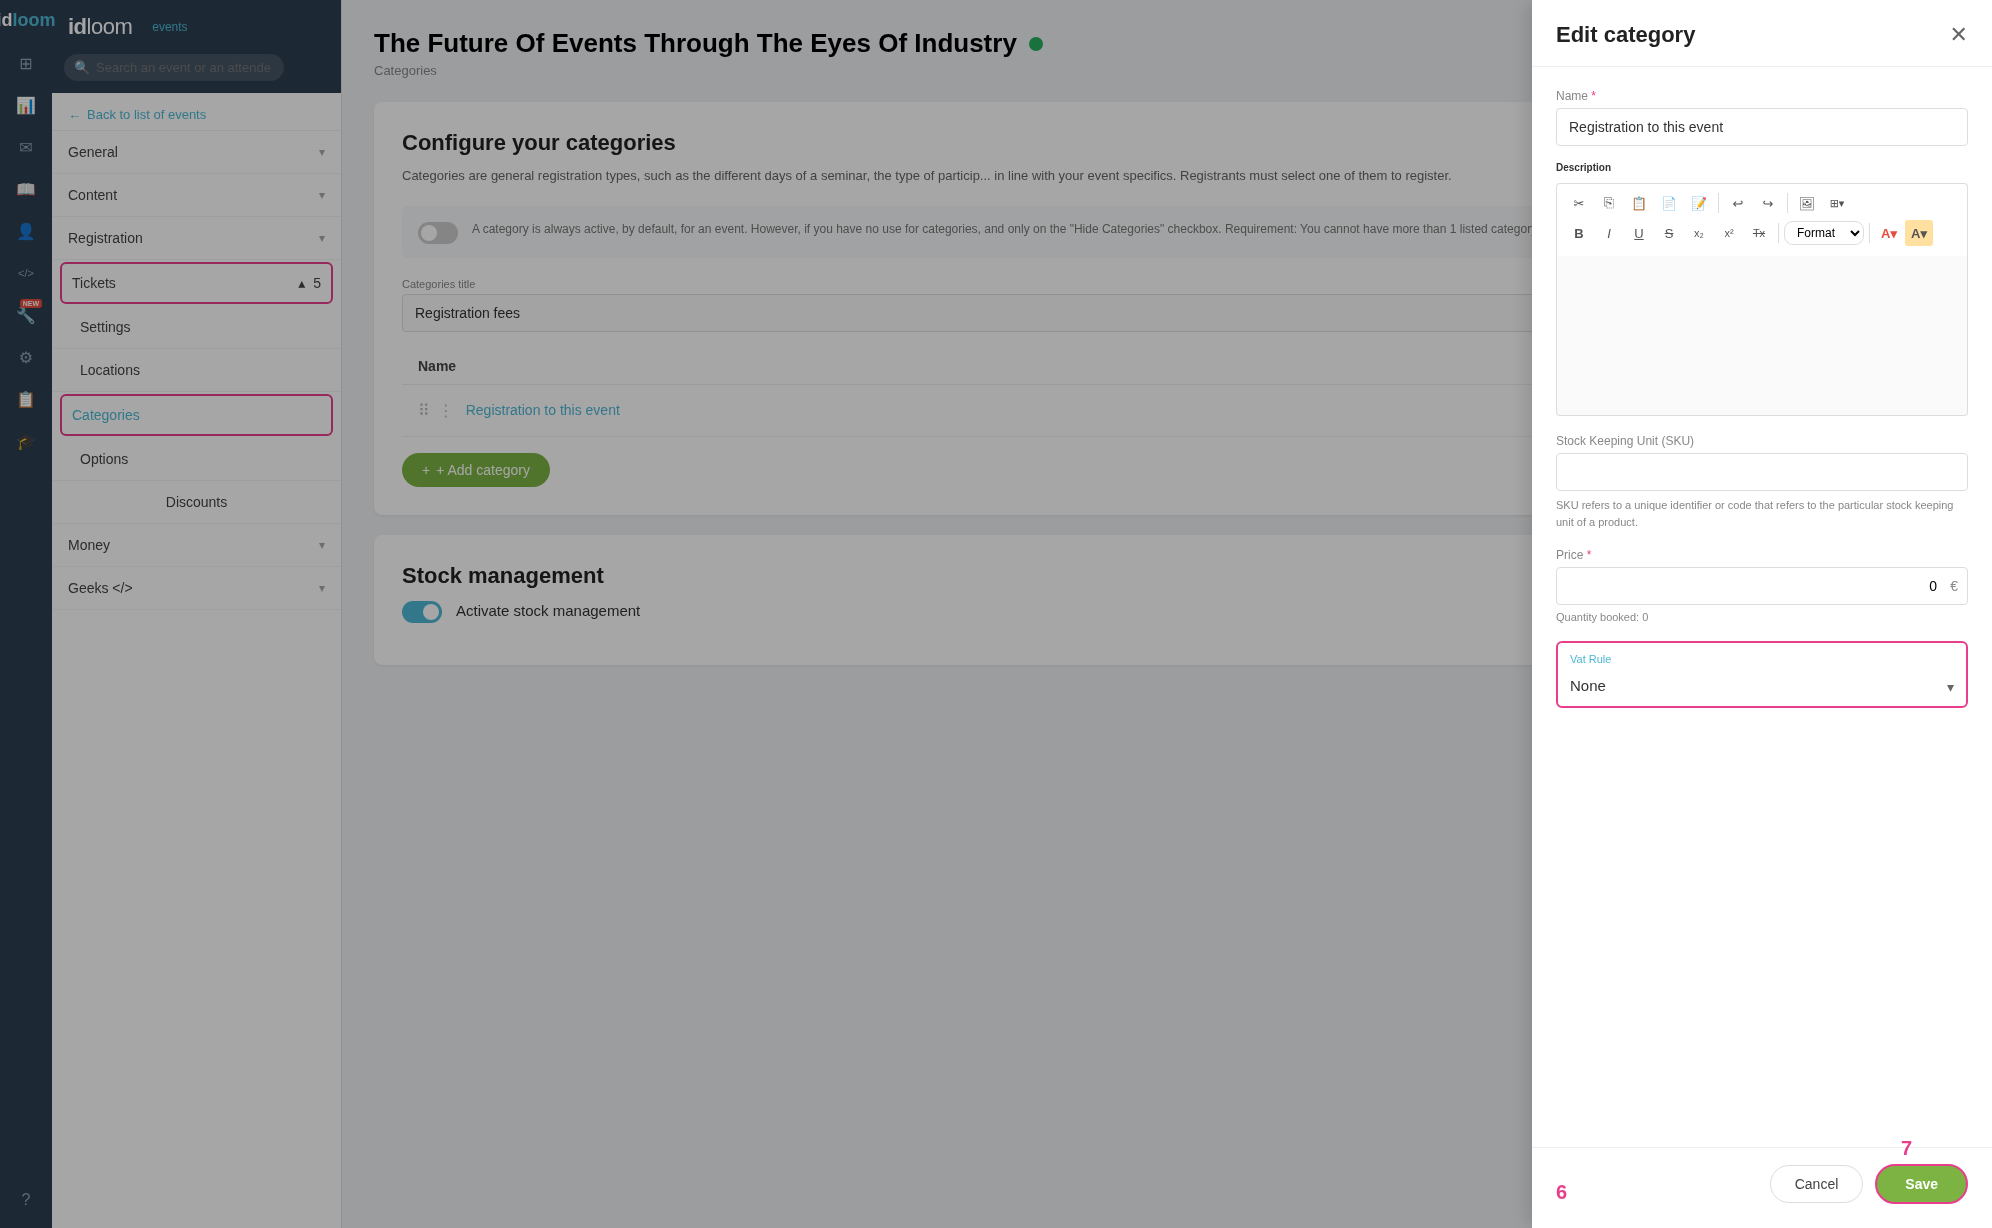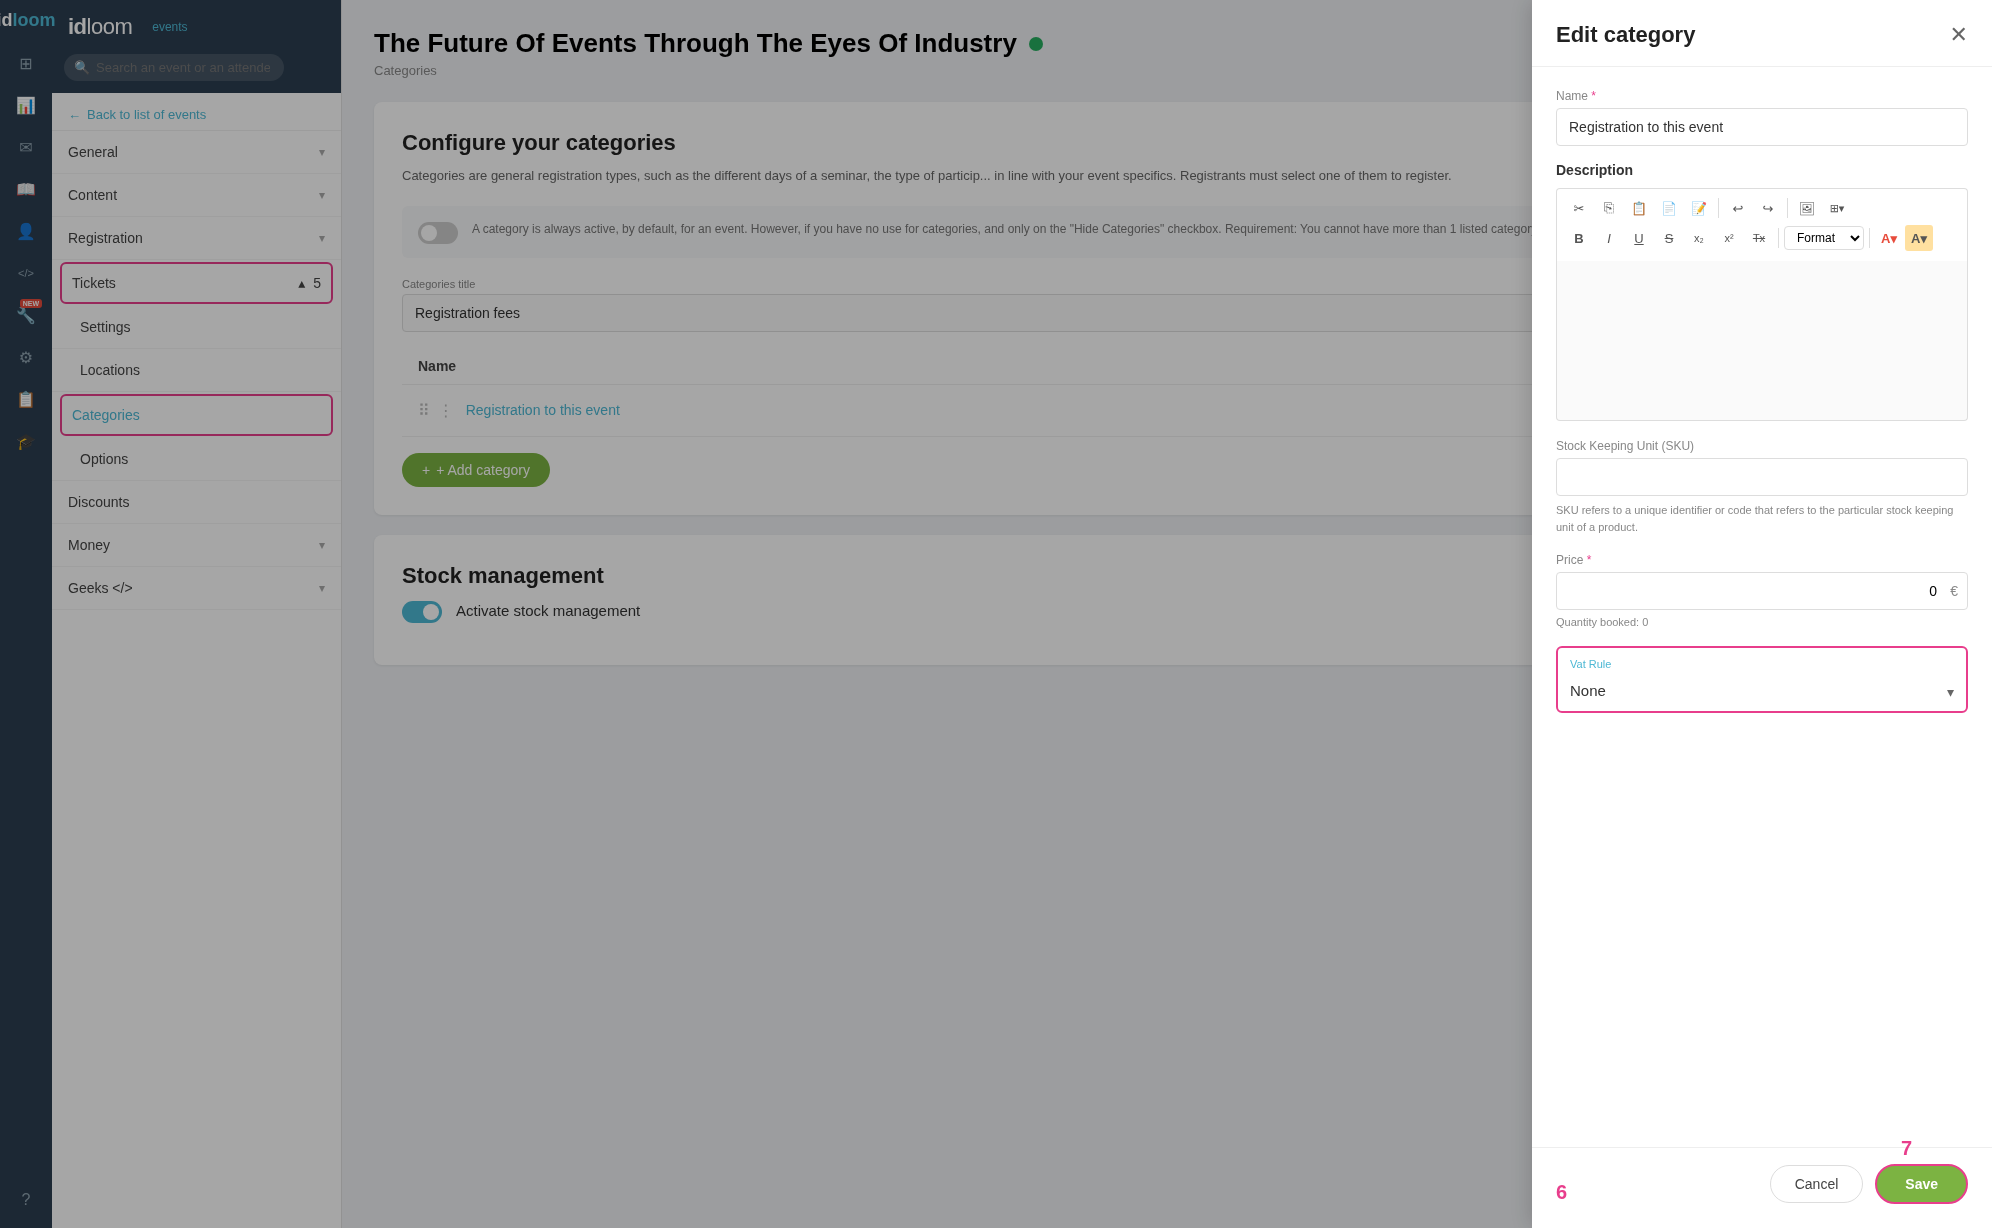--- a/index.html
+++ b/index.html
@@ -358,21 +358,21 @@
       border: 1px solid #ddd;
       border-radius: 4px;
       padding: 10px 12px;
       font-size: 14px;
       color: #333;
       margin-bottom: 16px;
       outline: none;
     }
 
     .description-label {
-      font-size: 14px;
+      font-size: 10px;
       font-weight: 600;
       color: #333;
       margin-bottom: 10px;
     }
 
     
     .rte-toolbar {
       border: 1px solid #ddd;
       border-bottom: none;
       border-radius: 4px 4px 0 0;
@@ -394,21 +394,21 @@
       border: none;
       background: none;
       border-radius: 3px;
       cursor: pointer;
       color: #555;
       font-size: 13px;
     }
     .rte-divider { width: 1px; height: 20px; background: #ddd; margin: 0 3px; }
     .rte-format-select {
       border: 1px solid #ddd;
-      border-radius: 4px;
+      border-radius: 9px;
       padding: 3px 8px;
       font-size: 12px;
       background: #fff;
       cursor: pointer;
       min-width: 80px;
     }
     .rte-area {
       border: 1px solid #ddd;
       border-top: none;
       border-radius: 0 0 4px 4px;
@@ -641,21 +641,21 @@
   <div class="nav-item" style="padding-left:28px;">
     <span>Locations</span>
   </div>
 
   <div class="nav-item active" style="border-color:#e83e8c;border-width:2px;">
     <span>Categories</span>
   </div>
   <div class="nav-item" style="padding-left:28px;">
     <span>Options</span>
   </div>
-  <div class="nav-item" style="">
+  <div class="nav-item" style="justify-content:center;">
     <span>Discounts</span>
   </div>
 
   <div class="nav-item">
     <span>Money</span>
     <span class="chevron">▾</span>
   </div>
   <div class="nav-item">
     <span>Geeks &lt;/&gt;</span>
     <span class="chevron">▾</span>

